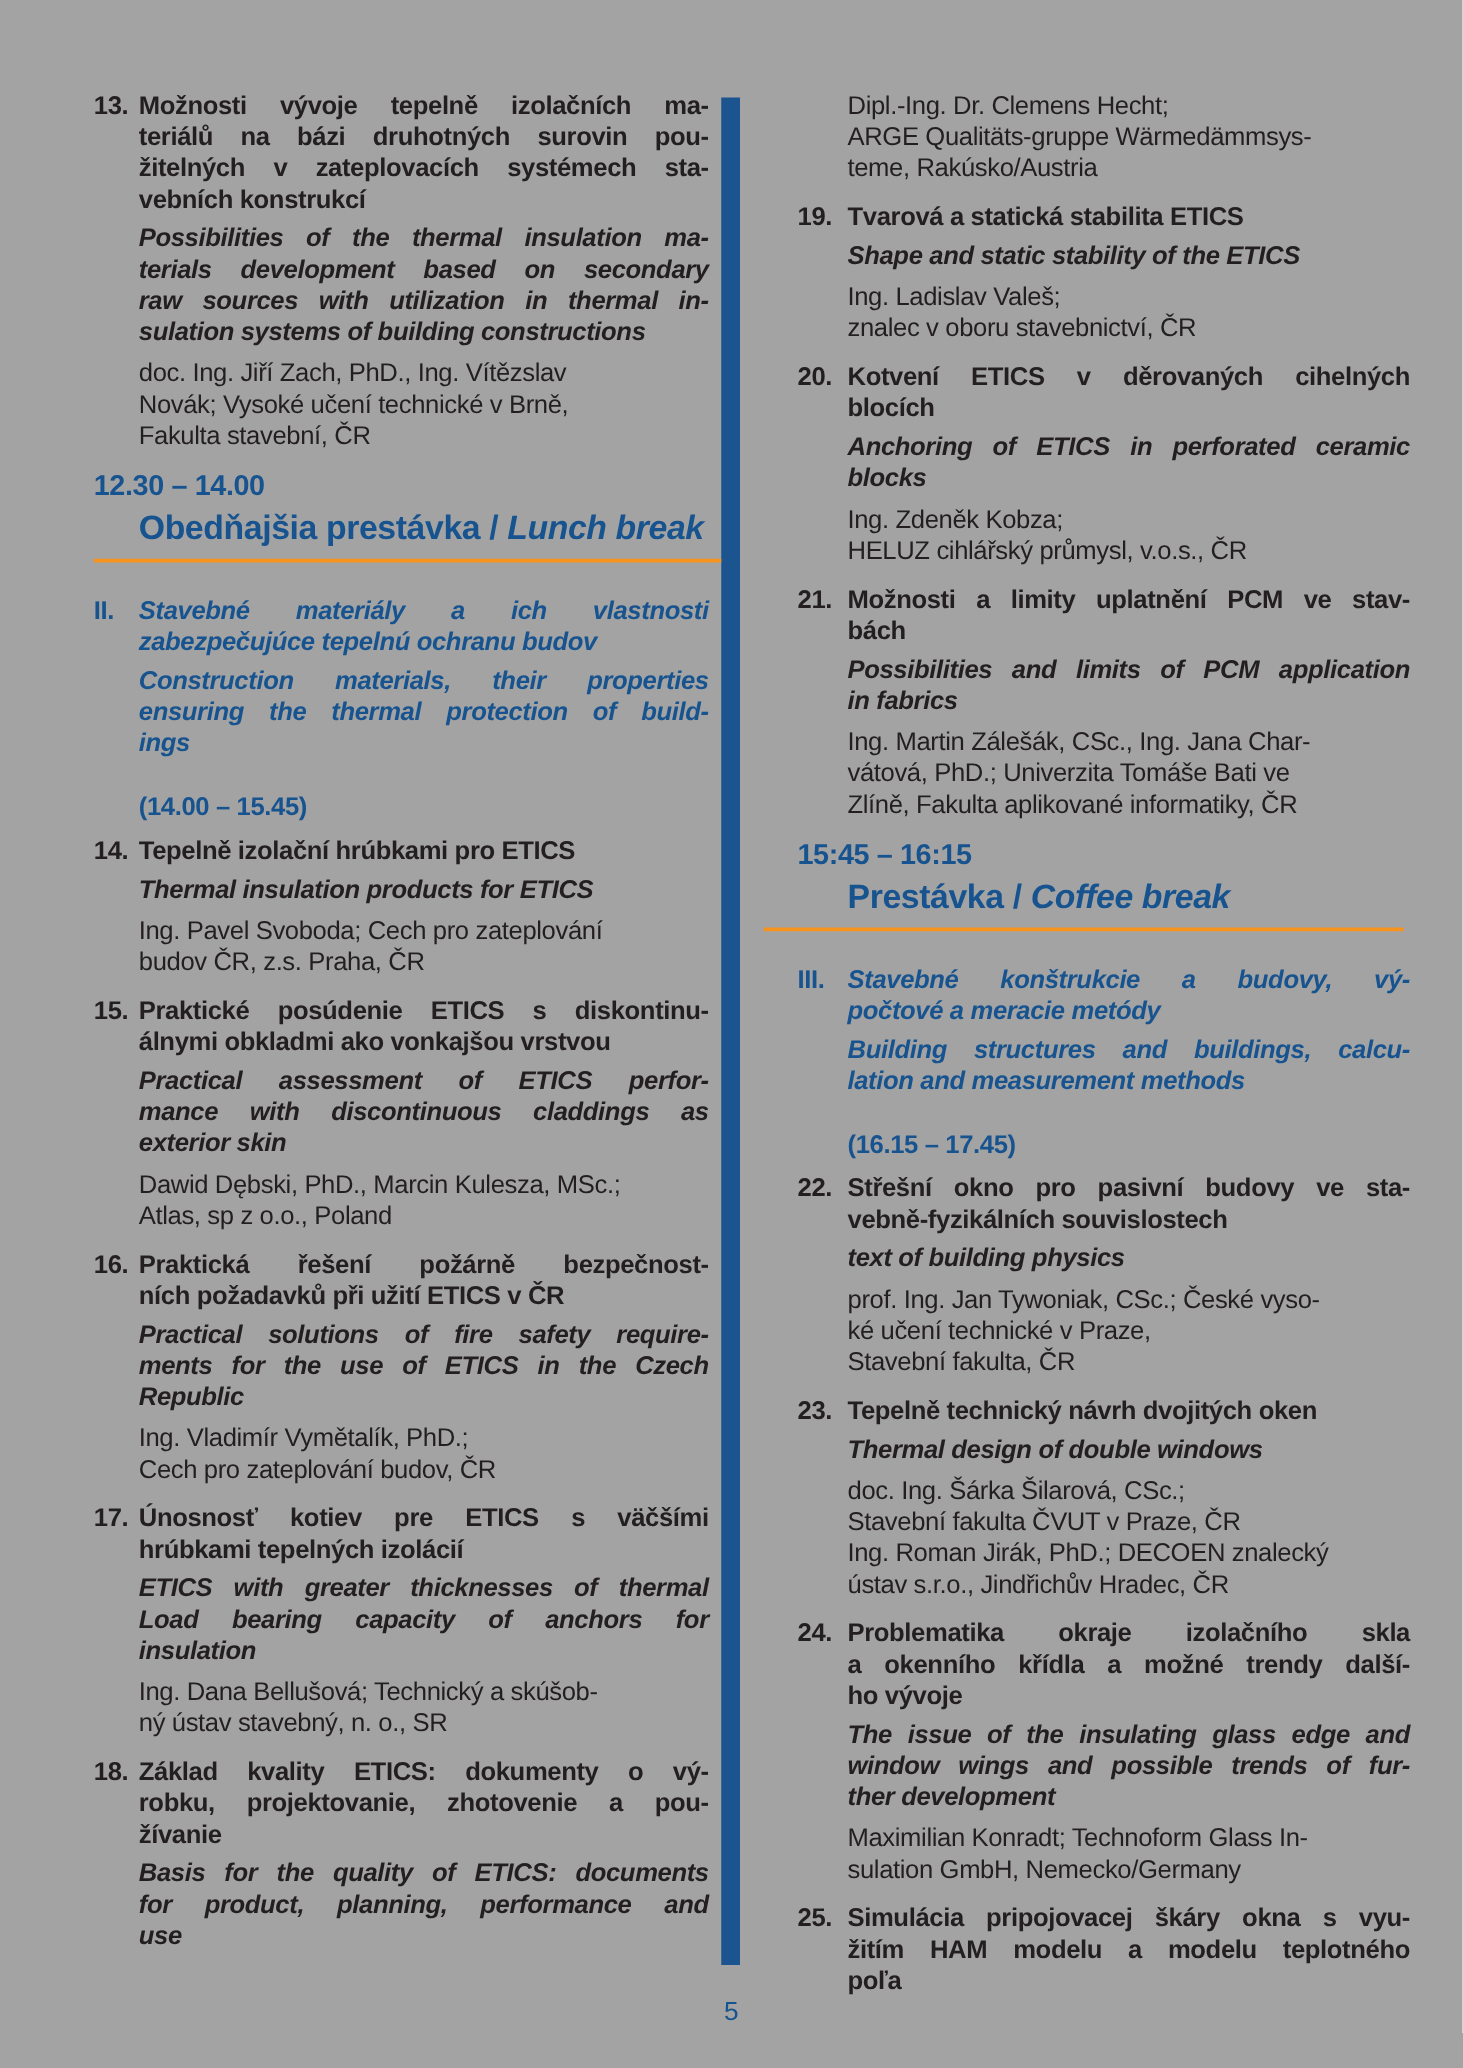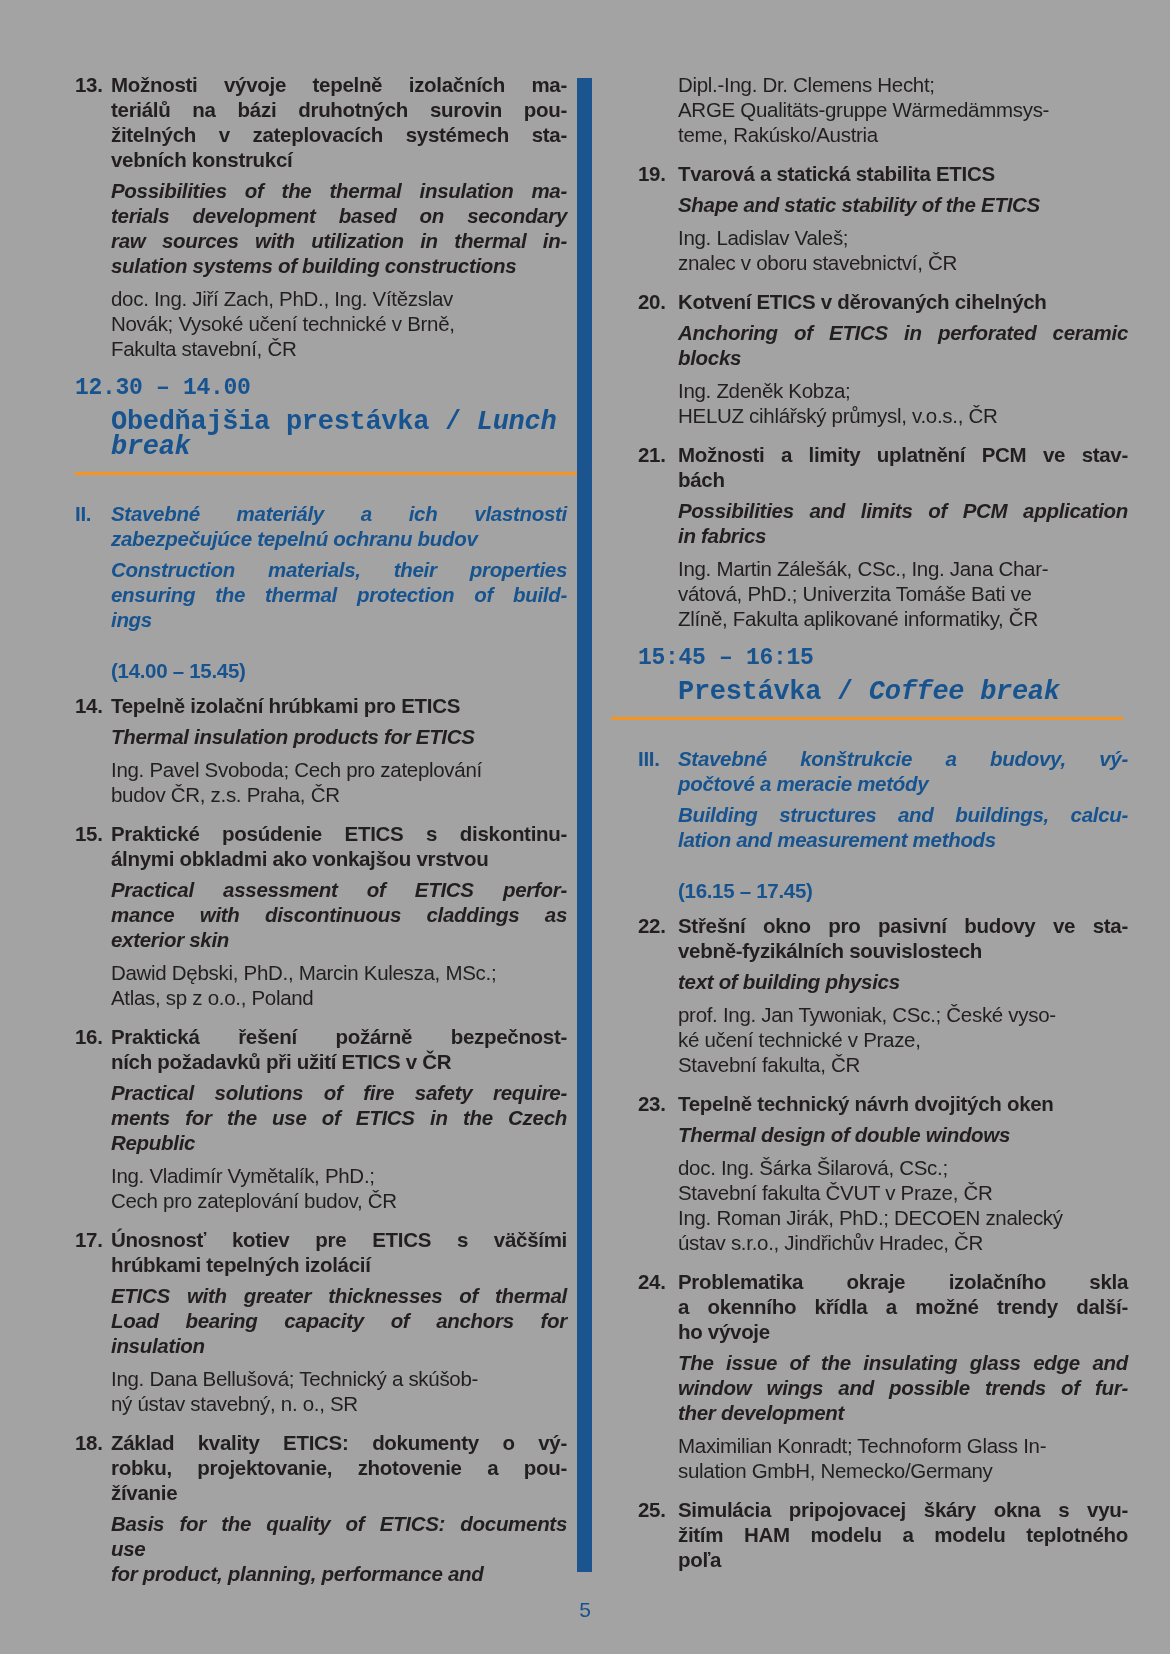--- a/index.html
+++ b/index.html
@@ -24,21 +24,21 @@
   .body{flex:1;min-width:0;}
 
   .t-cs{font-weight:bold;margin-bottom:6px;}
   .t-en{font-weight:bold;font-style:italic;margin-bottom:8px;}
   .sp div{white-space:nowrap;}
 
   
   .jl > div{text-align:justify;text-align-last:justify;}
   .jl > div:last-child{text-align-last:left;}
 
-  .brk{margin-top:11px;font-family:Liberation Mono, monospace;}
+  .brk{margin-top:11px;}
   .break-time{color:#17538f;font-weight:bold;font-size:23px;line-height:27px;}
   .break-label{color:#17538f;font-weight:bold;font-size:27px;margin-top:8px;}
   .col-left .break-label{margin-left:36px;}
   .col-right .break-label{margin-left:40px;}
   .break-label .it{font-style:italic;}
 
   .rule{height:3px;background:#f7941d;border:0;}
   .rule-left{width:502px;margin:12px 0 26px 0;}
   .rule-right{width:512px;margin:12px 0 26px -27px;}
 
@@ -182,22 +182,22 @@
     <div class="item">
       <div class="num">18.</div>
       <div class="body">
         <div class="t-cs jl">
             <div>Základ kvality ETICS: dokumenty o vý-</div>
             <div>robku, projektovanie, zhotovenie a pou-</div>
             <div>žívanie</div>
           </div>
         <div class="t-en jl">
             <div>Basis for the quality of ETICS: documents</div>
+            <div>for product, planning, performance and</div>
             <div>use</div>
-            <div>for product, planning, performance and</div>
           </div>
       </div>
     </div>
 
   </div>
 
   <div class="col col-right">
 
     <div class="item">
       <div class="num"></div>
@@ -224,20 +224,21 @@
             <div>znalec v oboru stavebnictví, ČR</div>
           </div>
       </div>
     </div>
 
     <div class="item">
       <div class="num">20.</div>
       <div class="body">
         <div class="t-cs jl">
             <div>Kotvení ETICS v děrovaných cihelných</div>
+            <div>blocích</div>
           </div>
         <div class="t-en jl">
             <div>Anchoring of ETICS in perforated ceramic</div>
             <div>blocks</div>
           </div>
         <div class="sp">
             <div>Ing. Zdeněk Kobza;</div>
             <div>HELUZ cihlářský průmysl, v.o.s., ČR</div>
           </div>
       </div>

